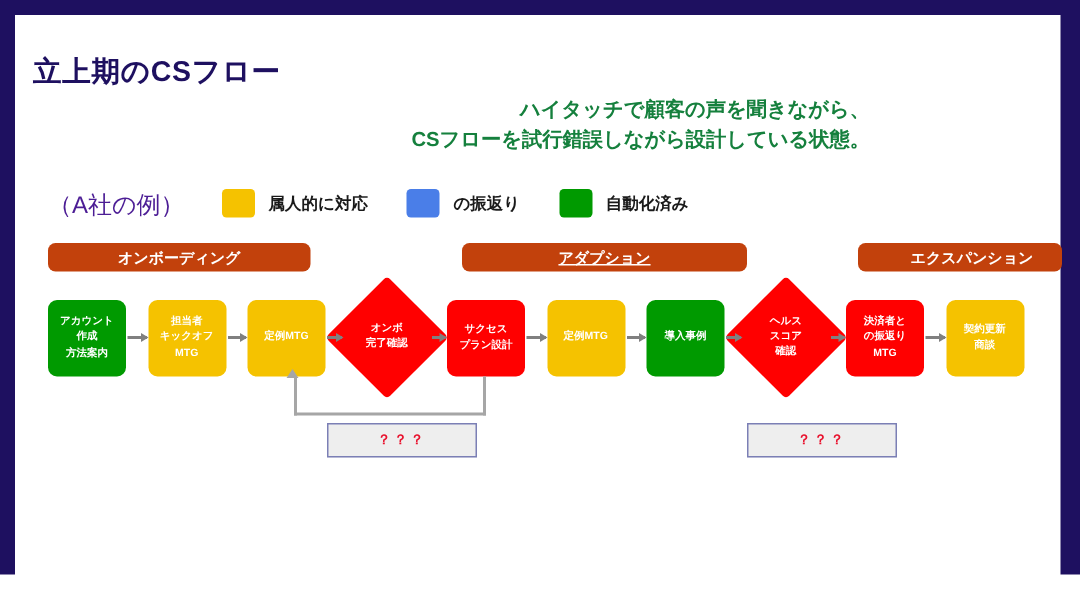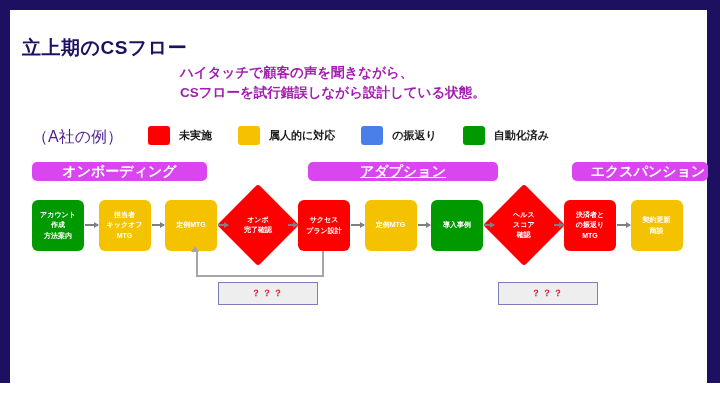--- a/index.html
+++ b/index.html
@@ -42,24 +42,24 @@
     letter-spacing: 0.5px;
     white-space: nowrap;
   }
 
   
   #subtitle {
     position: absolute;
     left: 170px;
     top: 53px;
     width: 400px;
-    text-align: left;
+    text-align: right;
     font-size: 13.5px;
     font-weight: bold;
-    color: #a21caf;
+    color: #15803d;
     line-height: 1.5;
   }
   #subtitle div { white-space: nowrap; }
 
   
   #example-caption {
     position: absolute;
     left: 22px;
     top: 117px;
     font-size: 16px;
@@ -90,24 +90,24 @@
     font-size: 11px;
     font-weight: bold;
     color: #1a1a1a;
     white-space: nowrap;
   }
 
   
   .phase-bar {
     position: absolute;
     height: 19px;
-    background: #d946ef;
+    background: #c2410c;
     border-radius: 5px;
     color: #ffffff;
-    font-size: 14px;
+    font-size: 10px;
     font-weight: bold;
     display: flex;
     align-items: center;
     justify-content: center;
     white-space: nowrap;
   }
   #phase-0 { left: 22px;  top: 152px; width: 175px; }
   #phase-1 { left: 298px; top: 152px; width: 190px; text-decoration: underline; }
   #phase-2 { left: 562px; top: 152px; width: 120px; padding-left: 16px; }
 
@@ -208,24 +208,20 @@
     <h1 id="title">立上期のCSフロー</h1>
 
     <div id="subtitle">
       <div>ハイタッチで顧客の声を聞きながら、</div>
       <div>CSフローを試行錯誤しながら設計している状態。</div>
     </div>
 
     <div id="example-caption">（A社の例）</div>
 
     <div id="legend">
-      <div class="legend-item">
-        <span class="legend-swatch" style="background: rgb(255, 0, 0);"></span>
-        <span class="legend-label">未実施</span>
-      </div>
       <div class="legend-item">
         <span class="legend-swatch" style="background: rgb(245, 194, 0);"></span>
         <span class="legend-label">属人的に対応</span>
       </div>
       <div class="legend-item">
         <span class="legend-swatch" style="background: rgb(74, 126, 232);"></span>
         <span class="legend-label">の振返り</span>
       </div>
       <div class="legend-item">
         <span class="legend-swatch" style="background: rgb(0, 154, 0);"></span>

